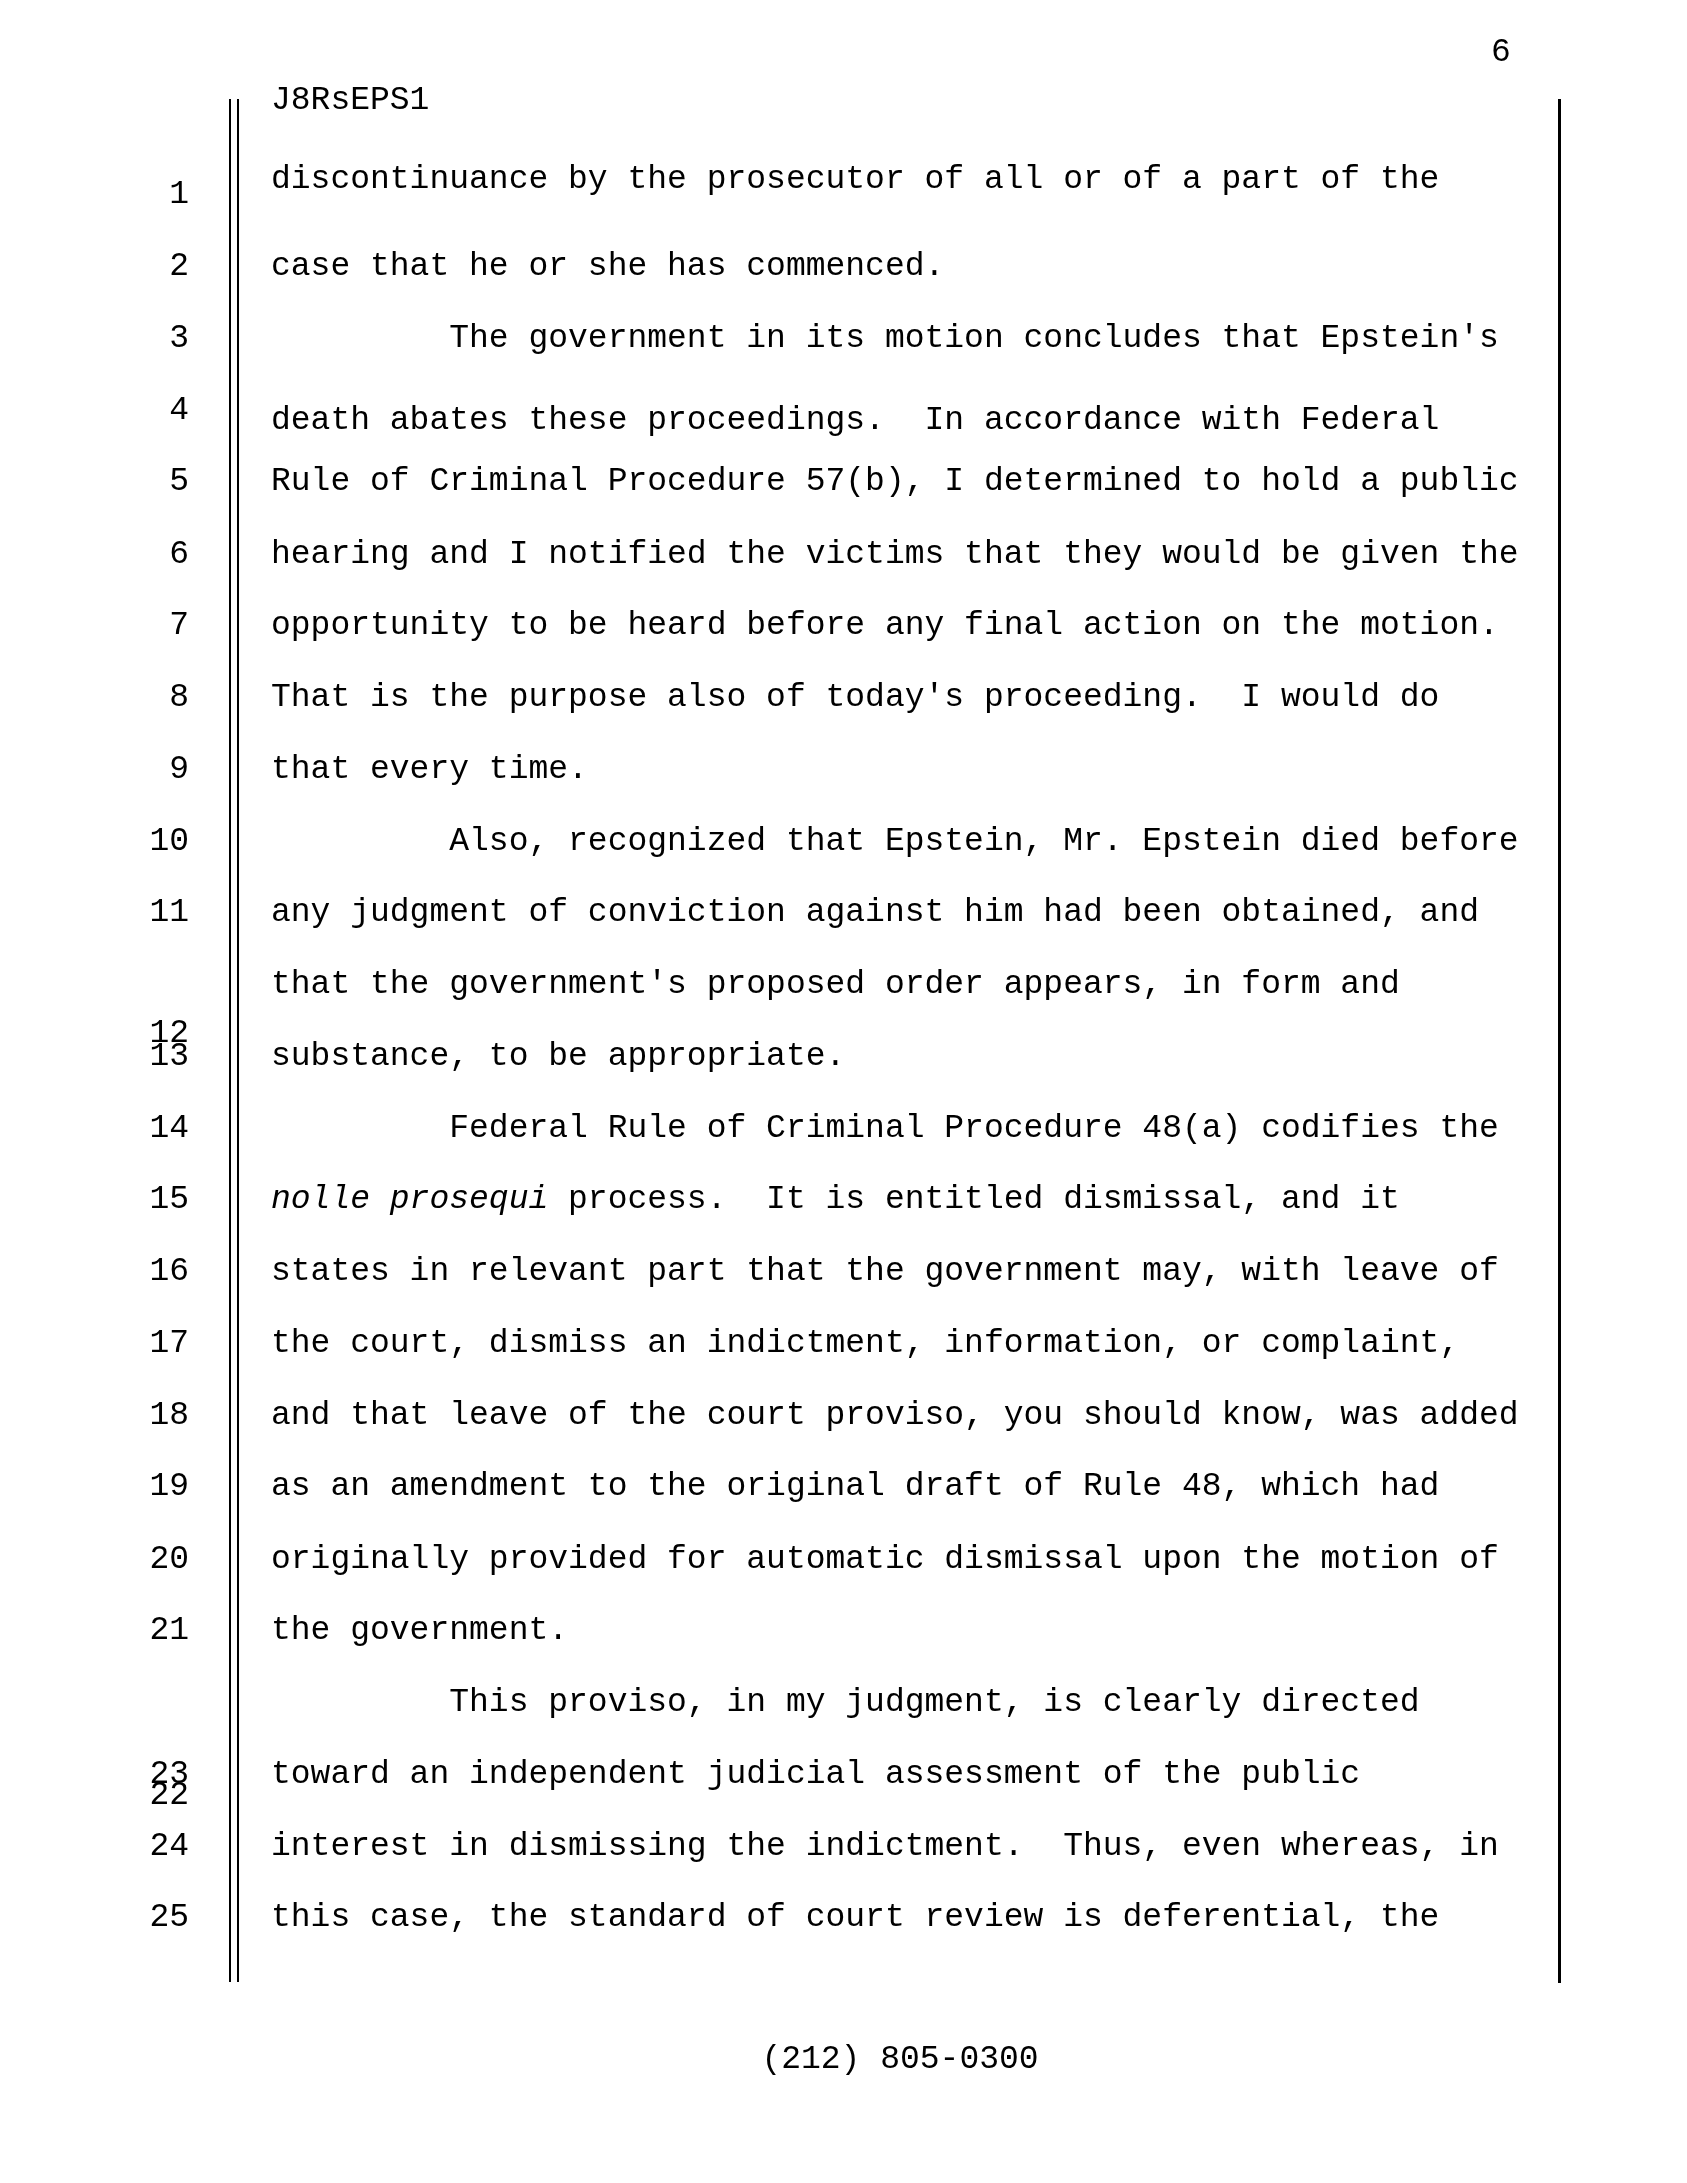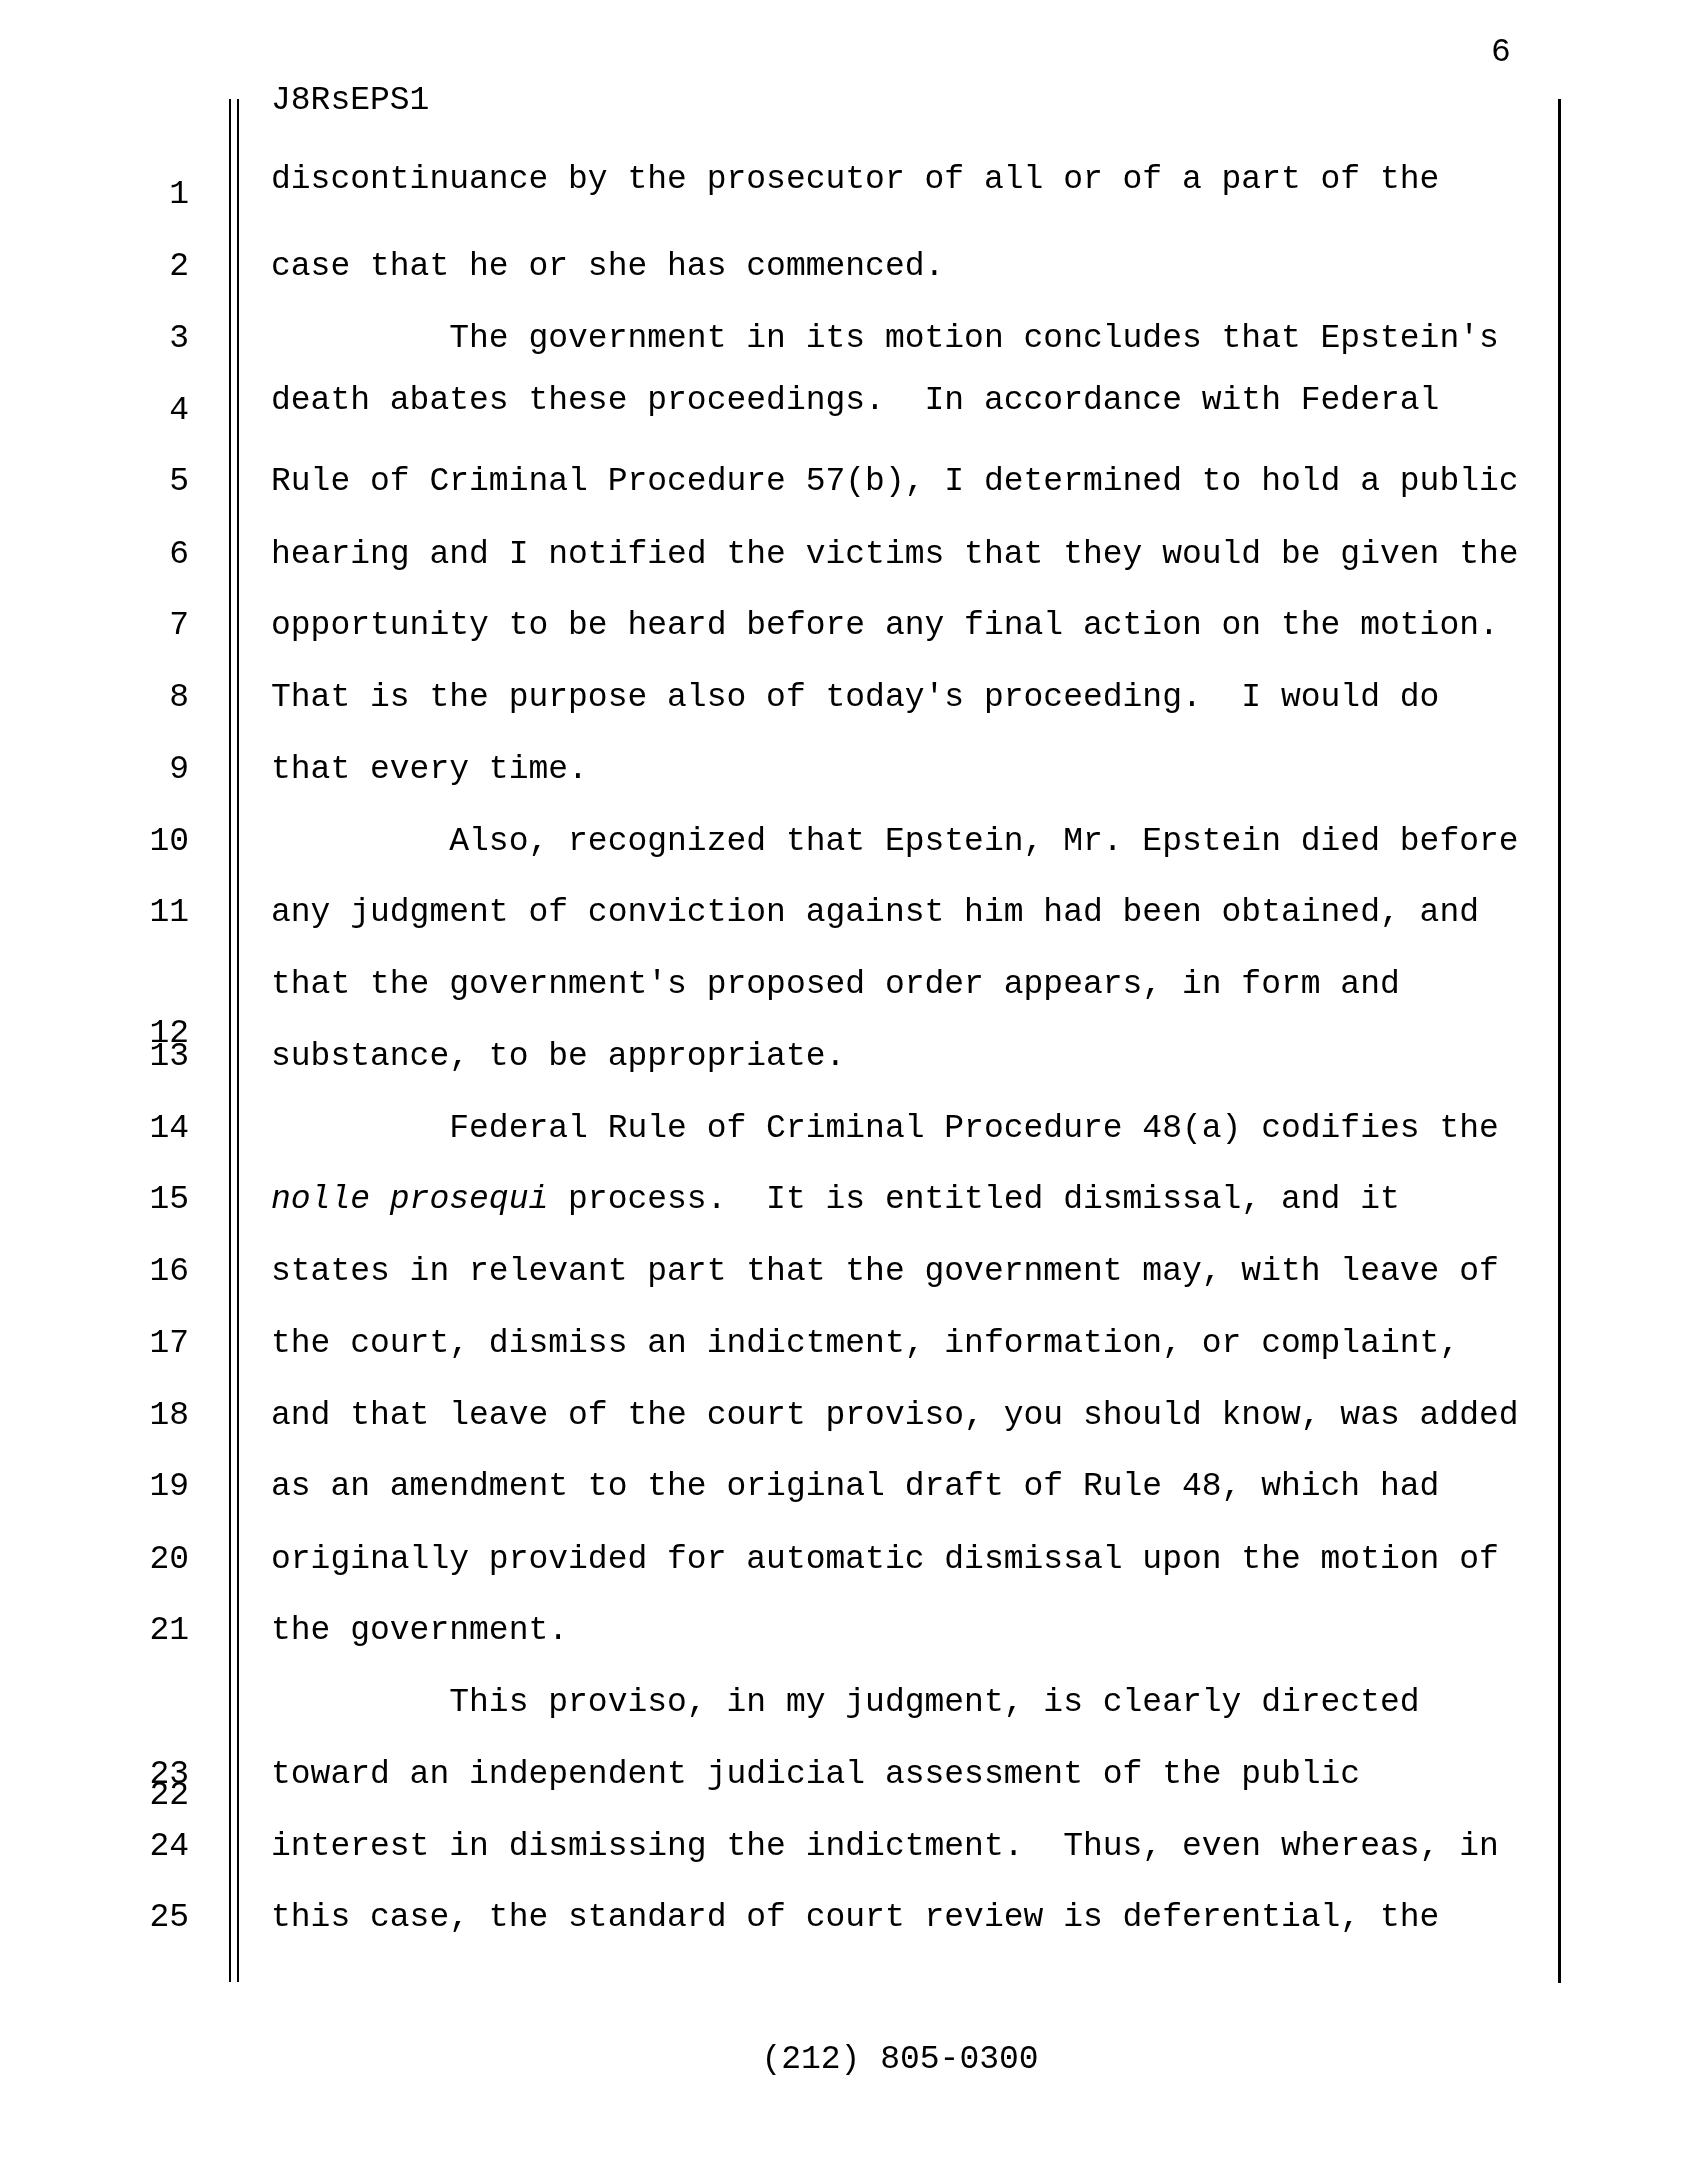--- a/index.html
+++ b/index.html
@@ -73,21 +73,21 @@
   <div class="rule rule-right"></div>
 
   <div id="transcript-body">
       <div class="line-no" style="top: 177px;">1</div>
       <div class="line-text" style="top: 162px;"><span>discontinuance by the prosecutor of all or of a part of the</span></div>
       <div class="line-no" style="top: 249px;">2</div>
       <div class="line-text" style="top: 249px;"><span>case that he or she has commenced.</span></div>
       <div class="line-no" style="top: 321px;">3</div>
       <div class="line-text" style="top: 321px;"><span>         The government in its motion concludes that Epstein's</span></div>
       <div class="line-no" style="top: 393px;">4</div>
-      <div class="line-text" style="top: 383px; font-family: Liberation Mono, monospace;"><span>death abates these proceedings.  In accordance with Federal</span></div>
+      <div class="line-text" style="top: 403px; font-family: Liberation Mono, monospace;"><span>death abates these proceedings.  In accordance with Federal</span></div>
       <div class="line-no" style="top: 464px;">5</div>
       <div class="line-text" style="top: 464px;"><span>Rule of Criminal Procedure 57(b), I determined to hold a public</span></div>
       <div class="line-no" style="top: 537px;">6</div>
       <div class="line-text" style="top: 537px;"><span>hearing and I notified the victims that they would be given the</span></div>
       <div class="line-no" style="top: 608px;">7</div>
       <div class="line-text" style="top: 608px;"><span>opportunity to be heard before any final action on the motion.</span></div>
       <div class="line-no" style="top: 680px;">8</div>
       <div class="line-text" style="top: 680px;"><span>That is the purpose also of today's proceeding.  I would do</span></div>
       <div class="line-no" style="top: 752px;">9</div>
       <div class="line-text" style="top: 752px;"><span>that every time.</span></div>

